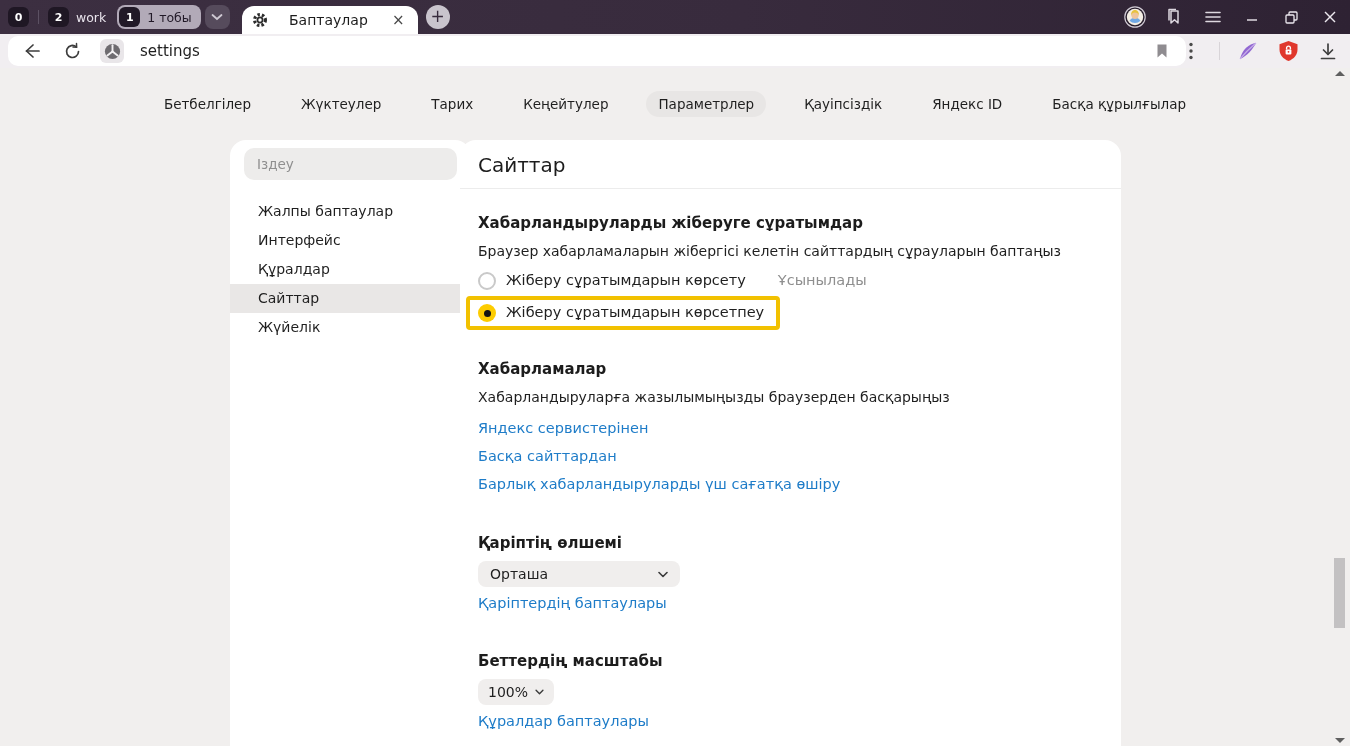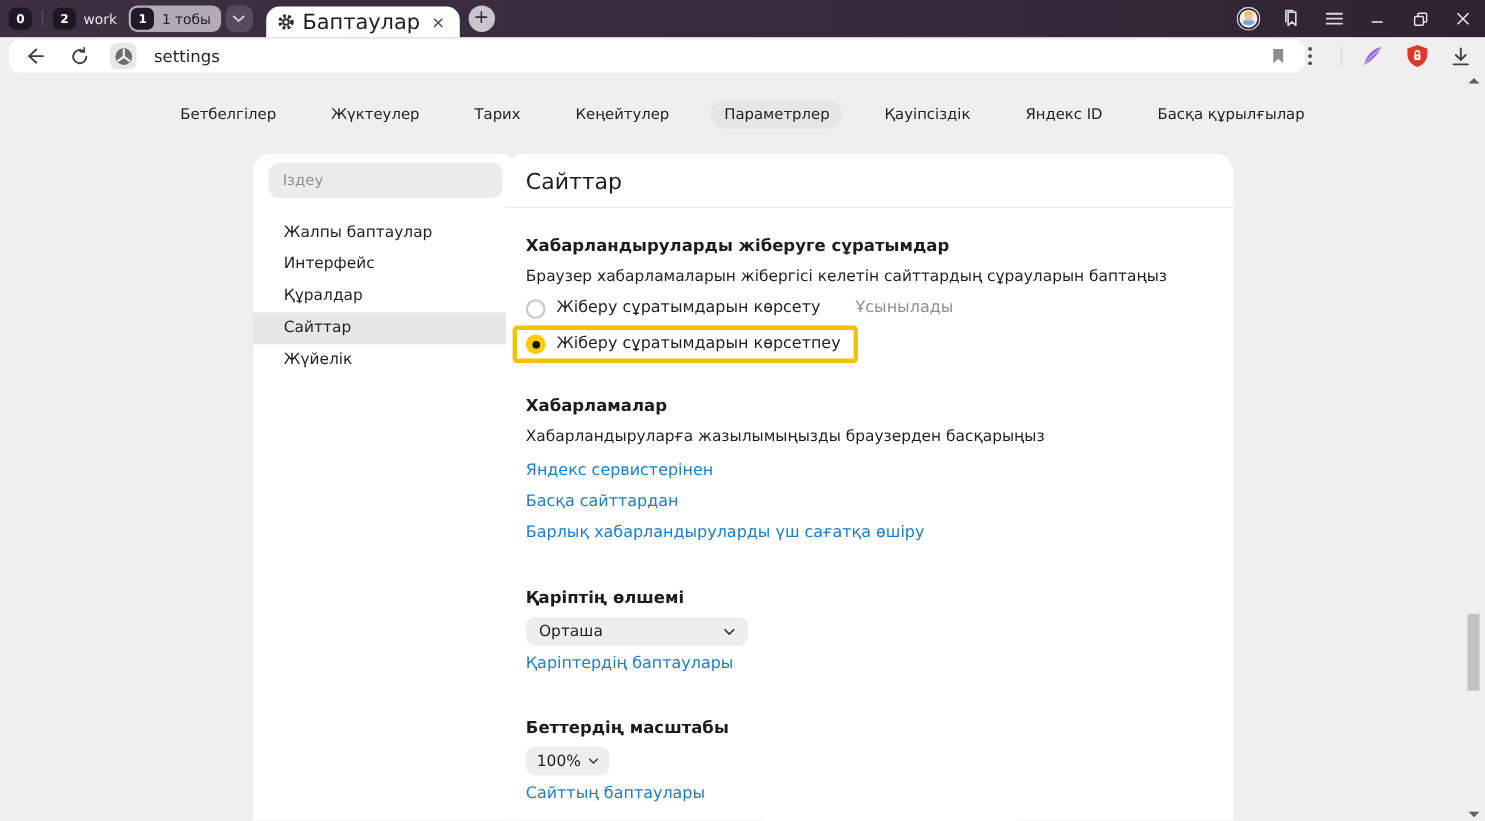--- a/index.html
+++ b/index.html
@@ -30,21 +30,21 @@
   .ws-active .ws-label { color:#211927; }
   .ws-chevron {
     margin-left:4px; width:25px; height:24px; border-radius:8px;
     background:#564b5c; display:flex; align-items:center; justify-content:center; cursor:pointer;
   }
   .tab {
     margin-left:12px; align-self:flex-end; width:176px; height:28px;
     background:#fff; border-radius:12px 12px 0 0; display:flex; align-items:center;
     padding:0 10px; cursor:pointer;
   }
-  .tab-title { flex:1; text-align:center; font-size:19px; color:#1c1c1c;
+  .tab-title { flex:1; text-align:center; font-size:14px; color:#1c1c1c;
     white-space:nowrap; overflow:hidden; }
   .tab-close { color:#4a4a4a; font-size:15px; line-height:1; padding:2px 3px; cursor:pointer; }
   .new-tab {
     margin-left:8px; width:24px; height:24px; border-radius:50%;
     background:#c9c4cd; color:#372a3c; font-size:17px; line-height:22px;
     text-align:center; cursor:pointer;
   }
   .hdr-right { margin-left:auto; display:flex; align-items:center; gap:9px; padding-right:5px; }
   .hdr-btn { width:30px; height:28px; display:flex; align-items:center; justify-content:center; cursor:pointer; }
 
@@ -360,20 +360,20 @@
 
   <h2 class="sec mt-sec4">Беттердің масштабы</h2>
   <div class="select narrow">
     <span>100%</span>
     <span>
       <svg width="9" height="6" viewBox="0 0 10 7">
           <path d="M1 1.5 L5 5.5 L9 1.5" fill="none" stroke="#3a3a3a" stroke-width="1.6" stroke-linecap="round" stroke-linejoin="round"></path>
         </svg>
     </span>
   </div>
-  <a class="link under-select">Сайттың баптаулары</a>
+  <a class="link under-select">Құралдар баптаулары</a>
 </div>
 
 <div class="scrollbar">
   <div class="scroll-arrow-up"></div>
   <div class="scroll-thumb"></div>
   <div class="scroll-arrow-down"></div>
 </div>
 
 </body></html>

